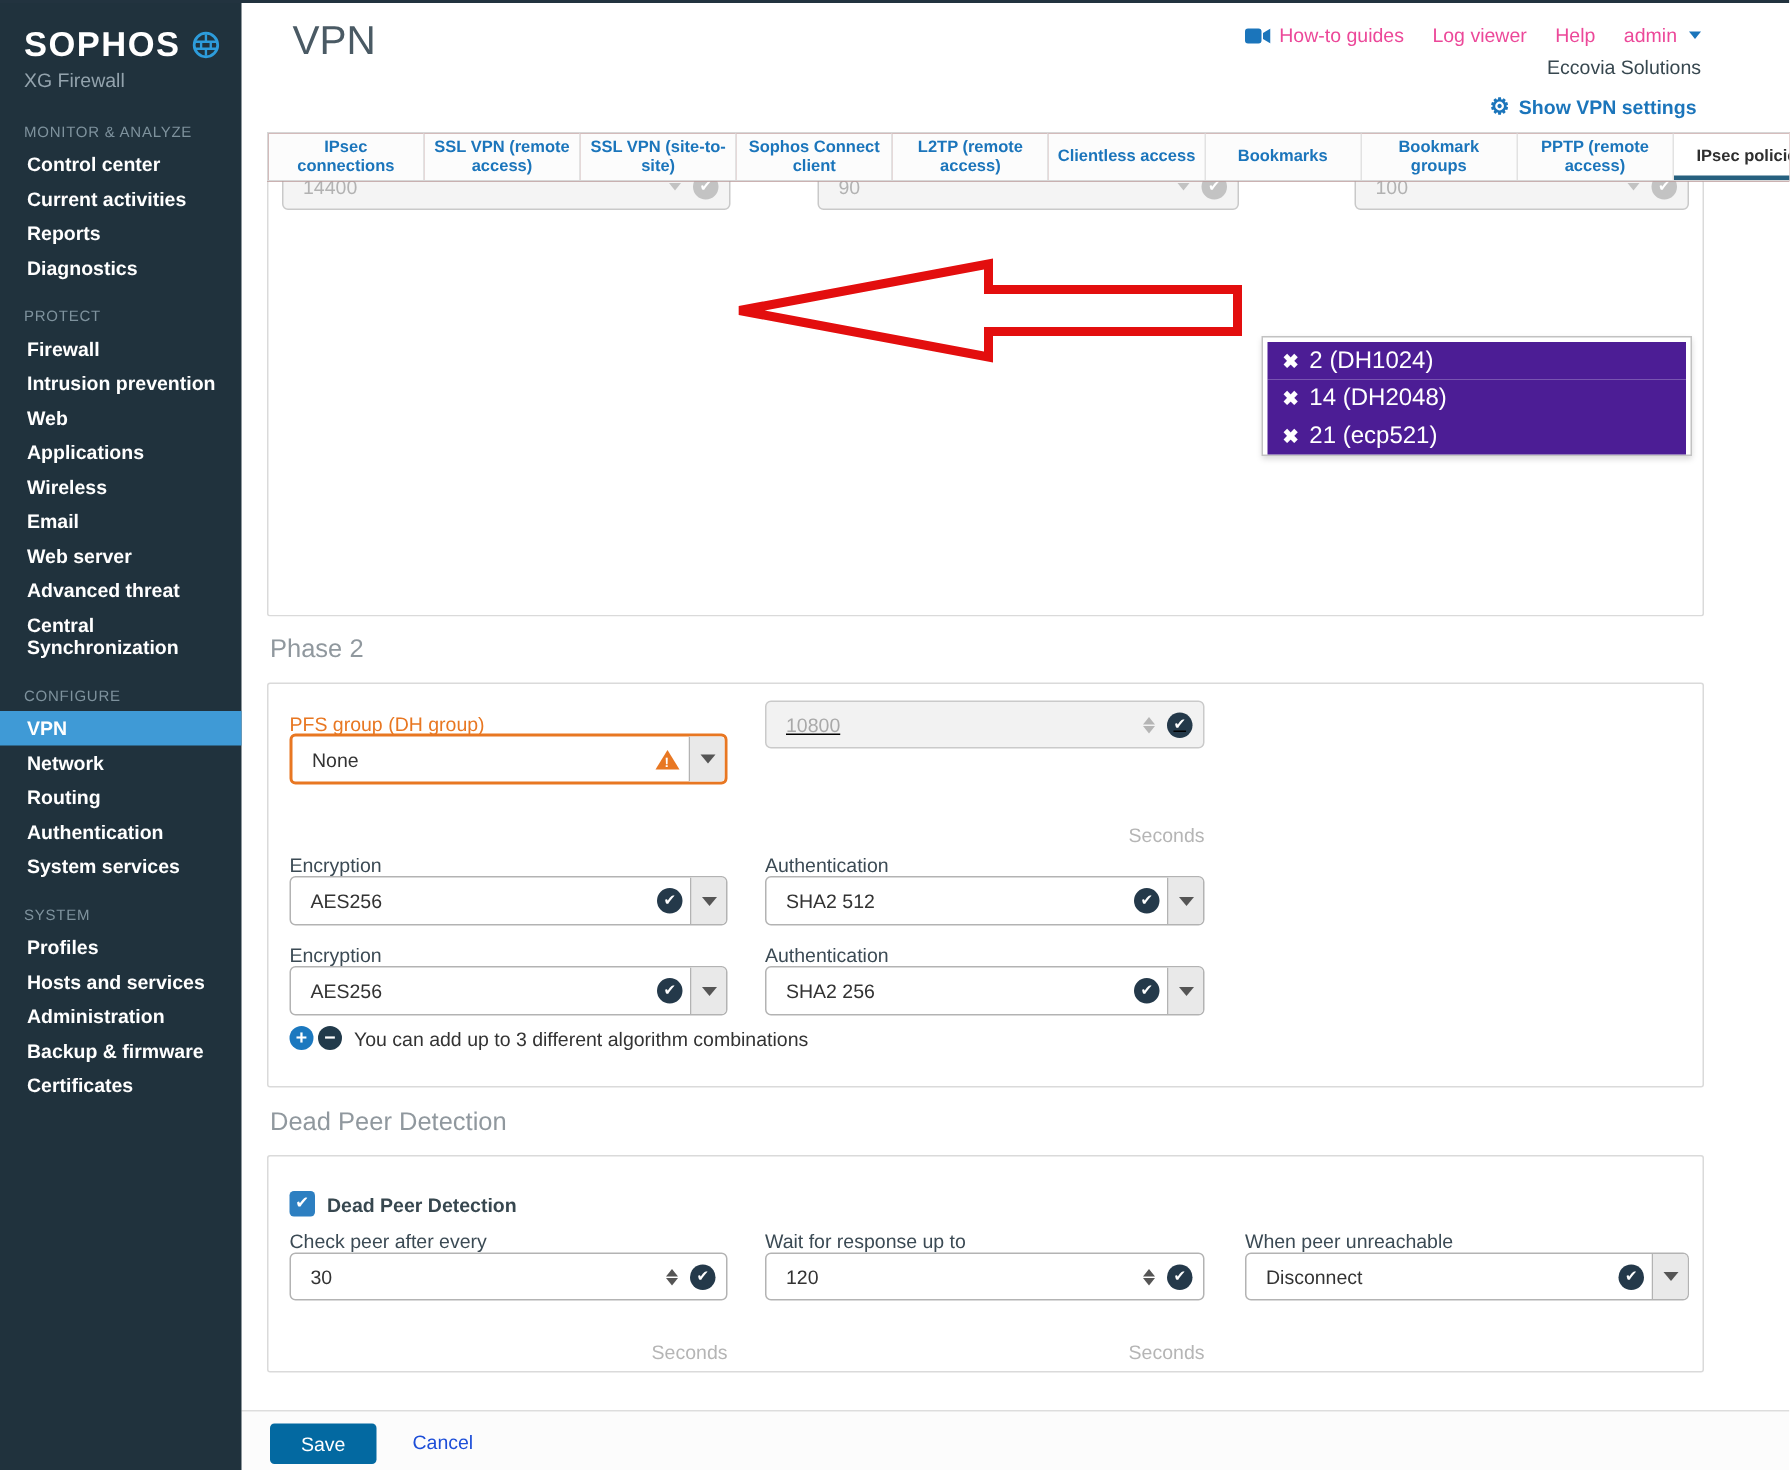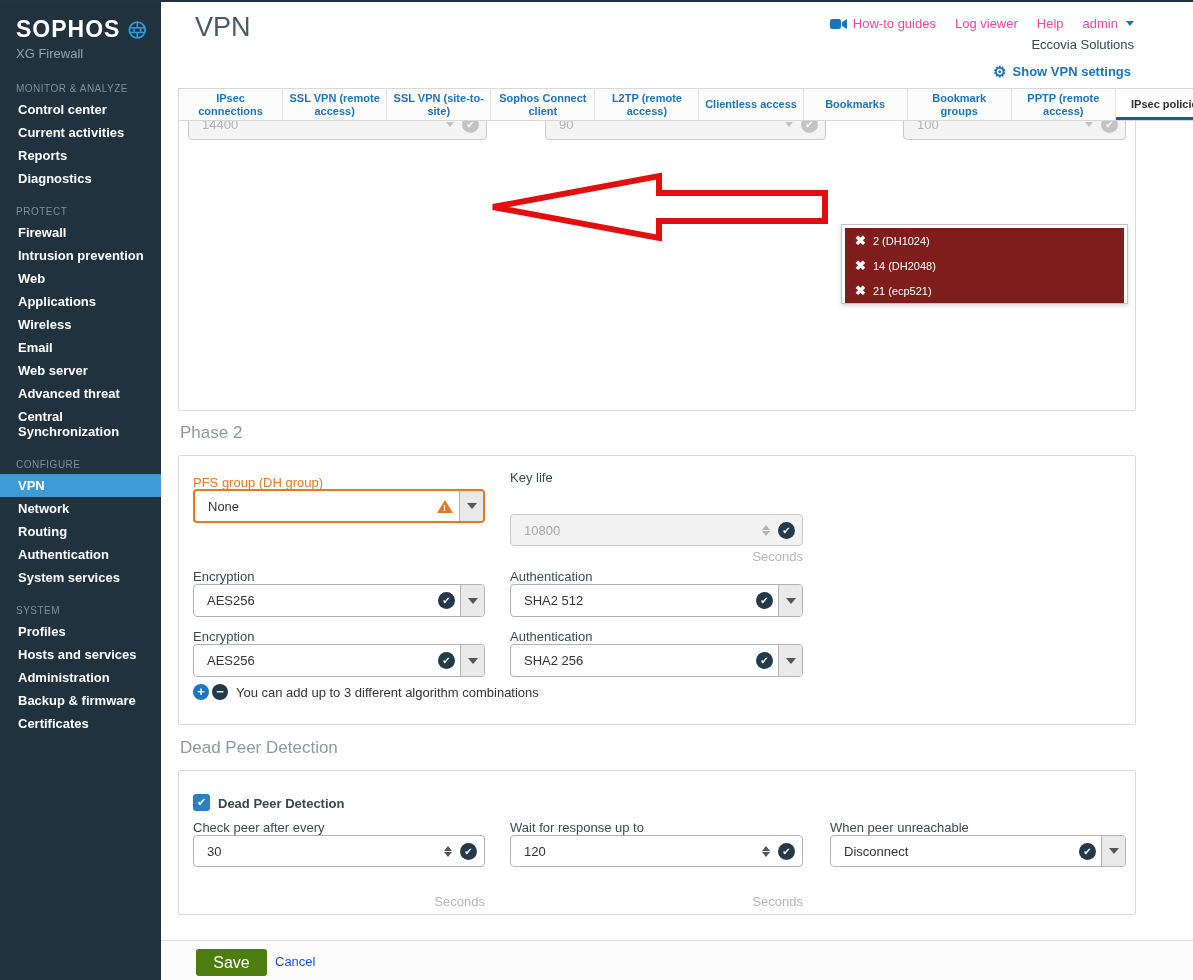--- a/index.html
+++ b/index.html
@@ -62,21 +62,21 @@
   
   .dh-box { position:absolute; height:34px; background:#ebebeb; border:2px solid #e87722; border-radius:4px; display:flex; align-items:center; cursor:pointer; }
   .dh-box .val { flex:1; padding-left:13px; font-size:13px; color:#333; }
   .warn { position:relative; width:16px; height:13px; margin-right:8px; flex:none; }
   .warn::before { content:""; position:absolute; left:0; top:0; width:0; height:0; border-left:8px solid transparent; border-right:8px solid transparent; border-bottom:13px solid #e87722; }
   .warn::after { content:"!"; position:absolute; left:6px; top:3px; color:#fff; font-size:9px; font-weight:bold; }
   .dh-caret { width:0; height:0; border-left:4px solid transparent; border-right:4px solid transparent; border-top:5px solid #333; margin-right:9px; }
 
   
   .dh-menu { position:absolute; left:680px; top:224px; width:287px; height:80px; background:#fff; border:1px solid #c2c2c2; box-shadow:0 2px 4px rgba(0,0,0,.15); padding:3px 3px 0 3px; z-index:6; }
-  .dh-option { height:25px; background:#7f1d1d; color:#fff; font-size:11px; display:flex; align-items:center; gap:7px; padding-left:10px; cursor:pointer;text-align:center; }
+  .dh-option { height:25px; background:#4c1d95; color:#fff; font-size:16px; display:flex; align-items:center; gap:7px; padding-left:10px; cursor:pointer;text-align:center; }
   .x-icon { font-size:13px; font-weight:bold; color:#fff; line-height:1; }
   .x-icon::before { content:"✖"; }
 
   
   .sel { position:absolute; height:33px; background:#fff; border:1px solid #b3b3b3; border-radius:4px; display:flex; align-items:center; cursor:pointer; }
   .sel .val { flex:1; padding-left:13px; font-size:13px; color:#333; }
   .sel .chk { margin-right:5px; }
   .sel-btn { width:24px; height:100%; background:#e9e9e9; border-left:1px solid #b3b3b3; border-radius:0 3px 3px 0; display:flex; align-items:center; justify-content:center; flex:none; }
   .sel-chev { width:0; height:0; border-left:5px solid transparent; border-right:5px solid transparent; border-top:6px solid #555; }
   .sel.orange-border { border:2px solid #e87722; }
@@ -106,21 +106,21 @@
   
   .checkbox { position:absolute; width:17px; height:17px; background:#2d7fc1; border-radius:3px; color:#fff; font-size:11px; line-height:17px; text-align:center; cursor:pointer; }
   .checkbox::before { content:"✔"; }
   .cb-label { position:absolute; font-size:13px; font-weight:bold; color:#37474f; }
 
   
   .red-arrow { position:absolute; left:328px; top:172px; z-index:7; pointer-events:none; }
 
   
   .footer { position:absolute; left:0; top:940px; width:1032px; height:40px; background:#fcfcfc; border-top:1px solid #ddd; }
-  .save-btn { position:absolute; left:19px; top:8px; width:71px; height:27px; background:#4d7c0f; border:none; border-radius:3px; color:#fff; font-size:16px; font-family:"Liberation Sans", sans-serif; cursor:pointer;margin-left:16px; }
+  .save-btn { position:absolute; left:19px; top:8px; width:71px; height:27px; background:#0369a1; border:none; border-radius:3px; color:#fff; font-size:13px; font-family:"Liberation Sans", sans-serif; cursor:pointer; }
   .cancel-link { position:absolute; left:114px; top:13px; font-size:13px; color:#1d4ed8; cursor:pointer; }
 
   .cam-icon { width:17px; height:12px; }
 </style>
 </head>
 <body>
 
 <div id="app">
   <div class="top-line"></div>
 
@@ -321,21 +321,21 @@
 
     <div class="flabel orange" style="left:32px; top:475px;">PFS group (DH group)</div>
     <div class="sel orange-border" style="left:32px; top:489px; width:292px; height:34px;">
       <span class="val">None</span>
       <span class="warn"></span>
       <span class="sel-btn">
           <span class="sel-chev"></span>
         </span>
     </div>
     <div class="flabel" style="left:349px; top:470px;">Key life</div>
-    <div class="num disabled" style="left:349px; top:514px; width:293px;">
+    <div class="num disabled" style="left:349px; top:467px; width:293px;text-decoration:underline;">
       <input readonly="" value="10800" style="">
       <span class="spinner">
           <span class="spin-up"></span>
           <span class="spin-dn"></span>
         </span>
       <span class="chk"></span>
     </div>
     <div class="unit" style="left:349px; top:524px; width:293px;">Seconds</div>
 
     <div class="flabel" style="left:32px; top:569px;">Encryption</div>

